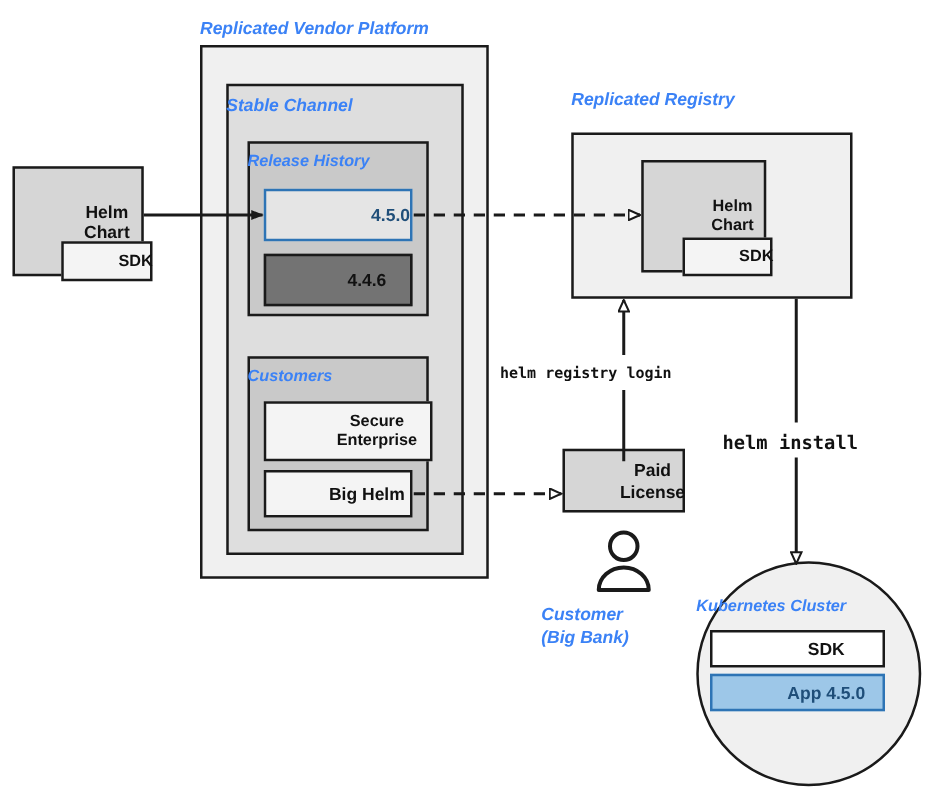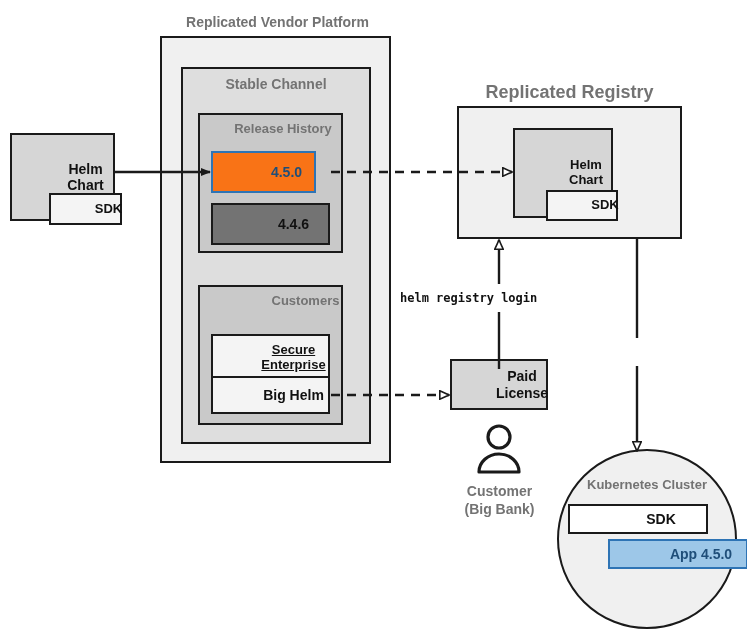--- a/index.html
+++ b/index.html
@@ -27,23 +27,23 @@
     justify-content: center;
     text-align: center;
     font-weight: bold;
     color: #111111;
     line-height: 1.15;
     padding-left: 46px;
   }
   .lbl {
     position: absolute;
     font-weight: bold;
-    color: #737373;
-    text-align: center;
+    color: #3b82f6;
     white-space: pre;
+    font-style: italic;
   }
   .mono {
     position: absolute;
     font-family: "DejaVu Sans Mono", "Liberation Mono", monospace;
     font-weight: bold;
     color: #111111;
     white-space: pre;
     letter-spacing: 0px;
   }
   .container {
@@ -80,39 +80,39 @@
 
   <div class="lbl" style="left:160px; top:14px; width:235px; font-size:14px;">Replicated Vendor Platform</div>
   <div class="container" style="left:160px; top:36px; width:231px; height:427px; background:#f0f0f0;"></div>
 
   <div class="container" style="left:181px; top:67px; width:190px; height:377px; background:#dedede;"></div>
   <div class="lbl" style="left:181px; top:76px; width:190px; font-size:14px;">Stable Channel</div>
 
   <div class="container" style="left:198px; top:113px; width:145px; height:140px; background:#c9c9c9;"></div>
   <div class="lbl" style="left:198px; top:121px; width:170px; font-size:13px;">Release History</div>
 
-  <div class="box" style="left:211px; top:151px; width:105px; height:42px; background:#f97316; border-color:#2e74b5; color:#1f4e79; font-size:14px;">
+  <div class="box" style="left:211px; top:151px; width:119px; height:42px; background:#e5e5e5; border-color:#2e74b5; color:#1f4e79; font-size:14px;justify-content:flex-end;">
     <span>4.5.0</span>
   </div>
   <div class="box" style="left:211px; top:203px; width:119px; height:42px; background:#737373; font-size:14px;">
     <span>4.4.6</span>
   </div>
 
   <div class="container" style="left:198px; top:285px; width:145px; height:140px; background:#c9c9c9;"></div>
-  <div class="lbl" style="left:198px; top:293px; width:145px; font-size:13px;padding-left:35px;">Customers</div>
+  <div class="lbl" style="left:198px; top:293px; width:145px; font-size:13px;">Customers</div>
 
-  <div class="box" style="left:211px; top:334px; width:119px; height:48px; background:#f4f4f4; font-size:13px; white-space:pre;text-decoration:underline;">
+  <div class="box" style="left:211px; top:321px; width:135px; height:48px; background:#f4f4f4; font-size:13px; white-space:pre;">
     <span>Secure
 Enterprise</span>
   </div>
   <div class="box" style="left:211px; top:376px; width:119px; height:38px; background:#f4f4f4; font-size:14px;">
     <span>Big Helm</span>
   </div>
 
-  <div class="lbl" style="left:457px; top:82px; width:225px; font-size:18px;">Replicated Registry</div>
+  <div class="lbl" style="left:457px; top:71px; width:225px; font-size:14px;">Replicated Registry</div>
   <div class="container" style="left:457px; top:106px; width:225px; height:133px; background:#f0f0f0;"></div>
 
   <div class="box" style="left:513px; top:128px; width:100px; height:90px; background:#d6d6d6; font-size:13px;">
     <span>Helm Chart</span>
   </div>
   <div class="box" style="left:546px; top:190px; width:72px; height:31px; background:#f4f4f4; font-size:13px;">
     <span>SDK</span>
   </div>
 
   <div class="box" style="left:450px; top:359px; width:98px; height:51px; background:#d6d6d6; font-size:14px; white-space:pre;">
@@ -128,25 +128,26 @@
   </div>
   <div class="lbl" style="left:433px; top:482px; width:133px; font-size:14px; line-height:1.3;">Customer
 (Big Bank)</div>
 
   <div class="circle-node" style="left:557px; top:449px; width:180px; height:180px; background:#f0f0f0;"></div>
   <div class="lbl" style="left:557px; top:477px; width:180px; font-size:13px;">Kubernetes Cluster</div>
 
   <div class="box" style="left:568px; top:504px; width:140px; height:30px; background:#ffffff; font-size:14px;">
     <span>SDK</span>
   </div>
-  <div class="box" style="left:568px; top:539px; width:140px; height:30px; background:#9dc7e8; border-color:#2e74b5; color:#1f4e79; font-size:14px;margin-left:40px;">
+  <div class="box" style="left:568px; top:539px; width:140px; height:30px; background:#9dc7e8; border-color:#2e74b5; color:#1f4e79; font-size:14px;">
     <span>App 4.5.0</span>
   </div>
 
   <div class="mono" style="left:400px; top:291px; font-size:12px;">helm registry login</div>
+  <div class="mono" style="left:578px; top:345px; font-size:15px;">helm install</div>
 
   <svg class="overlay">
     <defs>
       <marker id="arrowFilled" markerWidth="10" markerHeight="8" refX="9" refY="4" orient="auto" markerUnits="userSpaceOnUse">
         <path d="M0,0 L10,4 L0,8 z" fill="#1a1a1a"></path>
       </marker>
       <marker id="arrowOpen" markerWidth="11" markerHeight="10" refX="10" refY="5" orient="auto" markerUnits="userSpaceOnUse">
         <path d="M0.8,0.8 L10,5 L0.8,9.2 z" fill="#ffffff" stroke="#1a1a1a" stroke-width="1.6" stroke-linejoin="miter"></path>
       </marker>
     </defs>

